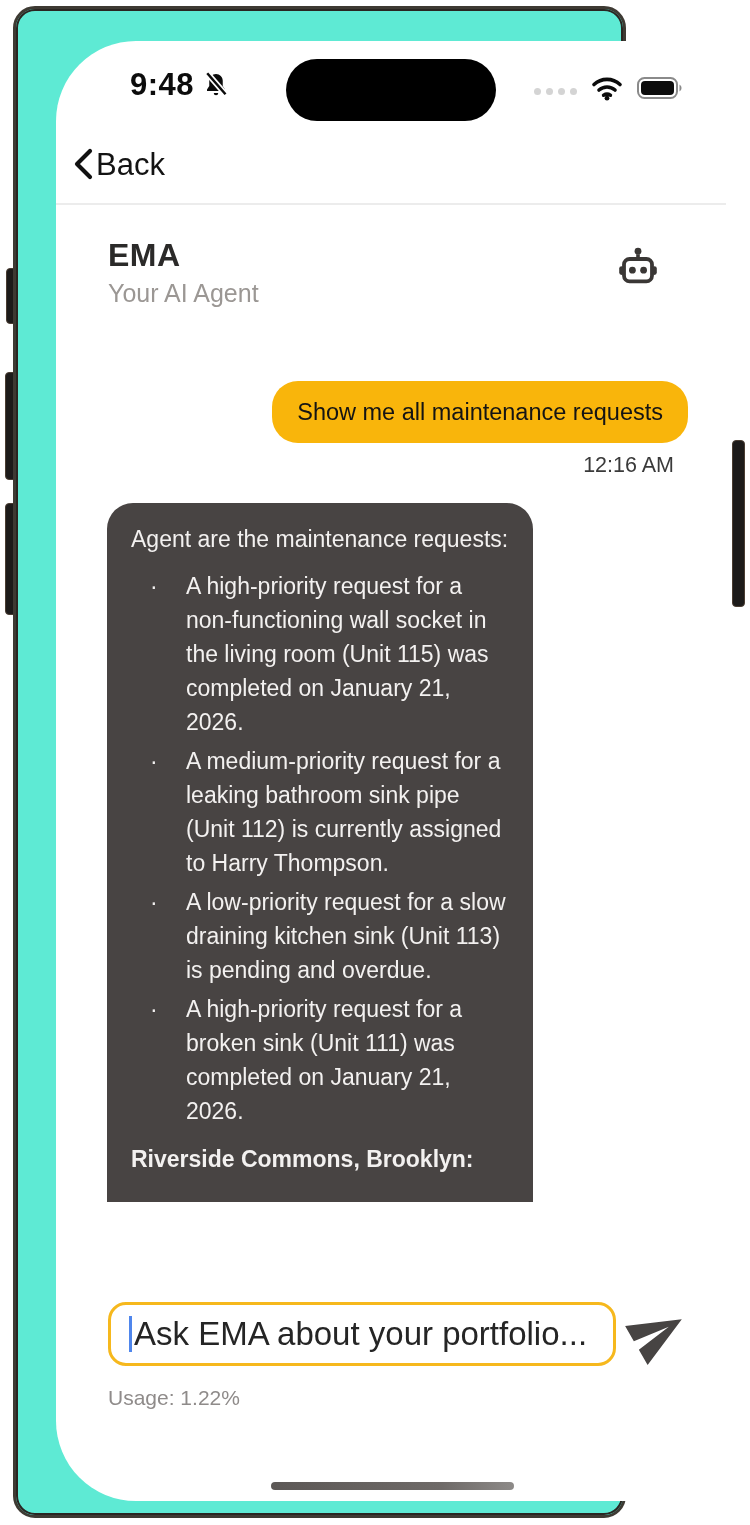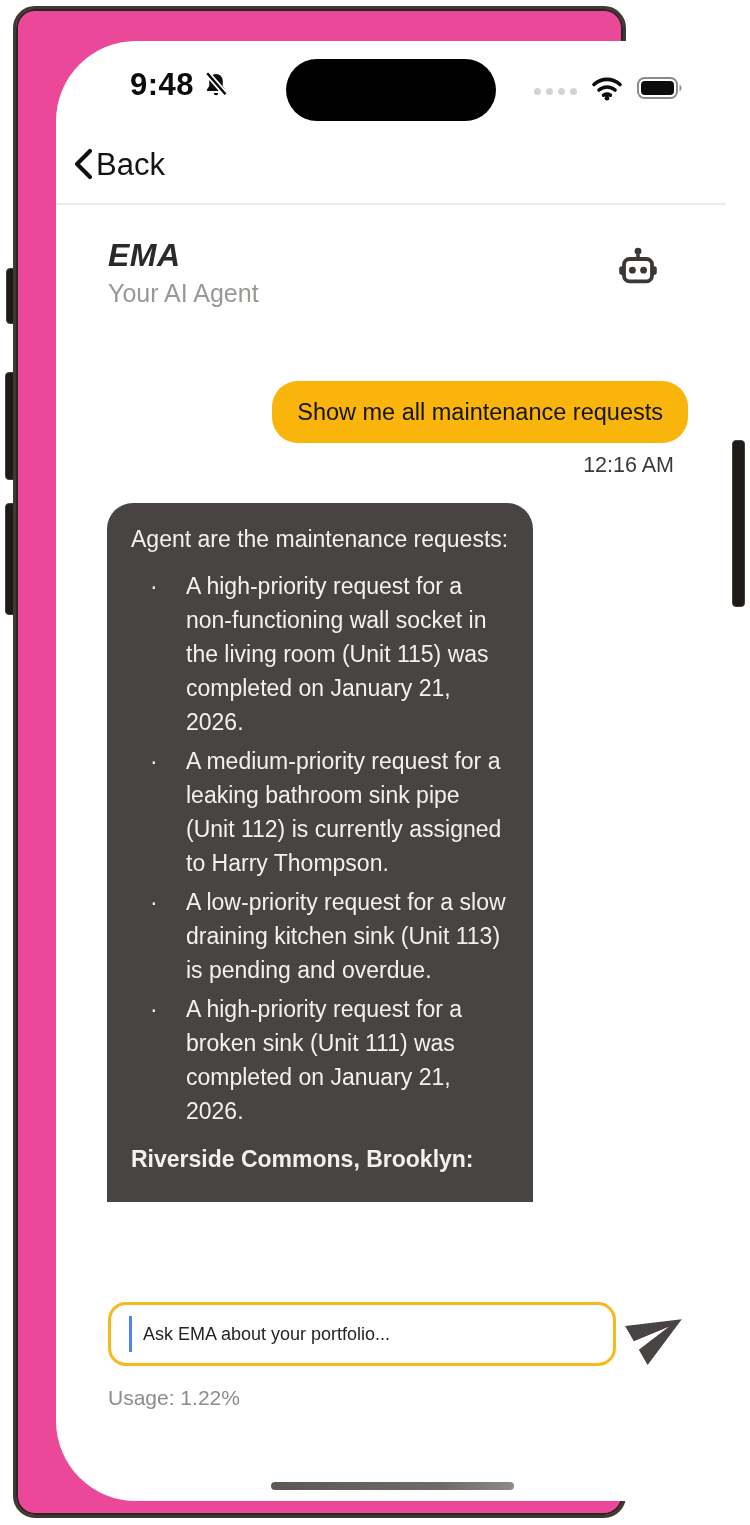--- a/index.html
+++ b/index.html
@@ -8,21 +8,21 @@
     font-family:"Liberation Sans", sans-serif;overflow:hidden;
   }
   
   .side-btn{position:absolute;background:#1d1b1a;border:1px solid #4a3d32;border-radius:4px;}
   .btn-mute{left:6px;top:268px;width:10px;height:54px;}
   .btn-vol-up{left:5px;top:372px;width:11px;height:106px;}
   .btn-vol-down{left:5px;top:503px;width:11px;height:110px;}
   .btn-power{right:5px;top:440px;width:11px;height:165px;}
   .phone-body{
     position:absolute;left:13px;top:6px;width:613px;height:1512px;
-    background:#ec4899;border:3px solid #3e3a33;border-radius:22px;
+    background:#5eead4;border:3px solid #3e3a33;border-radius:22px;
     box-sizing:border-box;
     box-shadow:inset 0 0 0 2px #2a2622;
   }
   .screen{
     position:absolute;left:40px;top:32px;width:670px;height:1460px;
     background:#ffffff;border-radius:80px;overflow:hidden;
   }
   .island{
     position:absolute;left:230px;top:18px;width:210px;height:62px;
     background:#000;border-radius:31px;
@@ -42,21 +42,21 @@
   .cell-dots{display:flex;gap:5px;align-items:center;margin-top:6px;}
   .cell-dots span{width:7px;height:7px;border-radius:50%;background:#d4d4d4;display:block;}
   
   .back-row{
     position:absolute;left:14px;top:106px;display:flex;align-items:flex-start;
     color:#111;cursor:pointer;
   }
   .back-label{font-size:31px;color:#131313;}
   .divider{position:absolute;left:0;top:162px;width:670px;height:2px;background:#ececec;}
   
-  .agent-title{position:absolute;left:52px;top:196px;font-size:32px;font-weight:700;color:#2b2a29;letter-spacing:.5px;font-style:italic;}
+  .agent-title{position:absolute;left:52px;top:196px;font-size:32px;font-weight:700;color:#2b2a29;letter-spacing:.5px;}
   .agent-subtitle{position:absolute;left:52px;top:238px;font-size:25px;color:#9b9794;}
   .robot-wrap{position:absolute;left:558px;top:204px;width:48px;height:48px;}
   
   .chat-area{position:absolute;left:0;top:290px;width:670px;height:950px;}
   .user-bubble{
     position:absolute;right:38px;top:50px;max-width:470px;
     background:#F9B50B;color:#141414;font-size:23.5px;line-height:30px;
     padding:16px 25px;border-radius:26px;white-space:nowrap;
   }
   .user-time{position:absolute;right:52px;top:122px;font-size:21.5px;color:#3a3a3a;}
@@ -71,22 +71,22 @@
   .msg-list{list-style:none;margin:0 0 14px 0;padding:0 0 0 55px;}
   .msg-list li{position:relative;margin-bottom:5px;}
   .msg-list li::before{content:"\00B7";position:absolute;left:-36px;top:0;font-size:23px;}
   
   .composer-box{
     position:absolute;left:52px;top:1261px;width:508px;height:64px;box-sizing:border-box;
     border:3px solid #F6B81D;border-radius:18px;background:#fff;display:flex;align-items:center;
   }
   .text-cursor{width:3px;height:36px;background:#4F86EC;margin-left:18px;flex:none;}
   .composer-input{
-    border:none;outline:none;flex:1;font-size:18px;color:#252525;background:transparent;
-    font-family:"Liberation Sans", sans-serif;padding:0 10px 0 11px;min-width:0;
+    border:none;outline:none;flex:1;font-size:33px;color:#252525;background:transparent;
+    font-family:"Liberation Sans", sans-serif;padding:0 10px 0 2px;min-width:0;
   }
   .composer-input::placeholder{color:#252525;opacity:1;}
   .send-btn{position:absolute;left:572px;top:1262px;width:60px;height:60px;border:none;background:transparent;padding:0;cursor:pointer;}
   .usage{position:absolute;left:52px;top:1345px;font-size:21px;color:#8F8B8A;}
   svg{display:block;}
 </style>
 </head>
 <body>
 
 <div class="side-btn btn-mute"></div>

